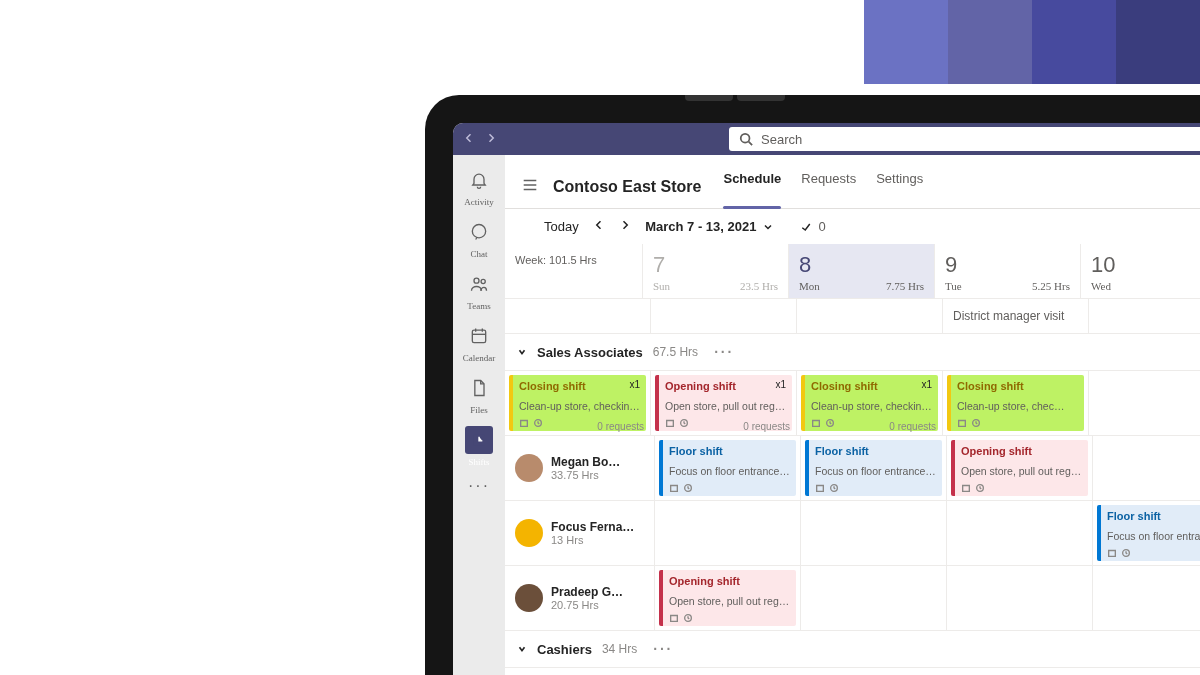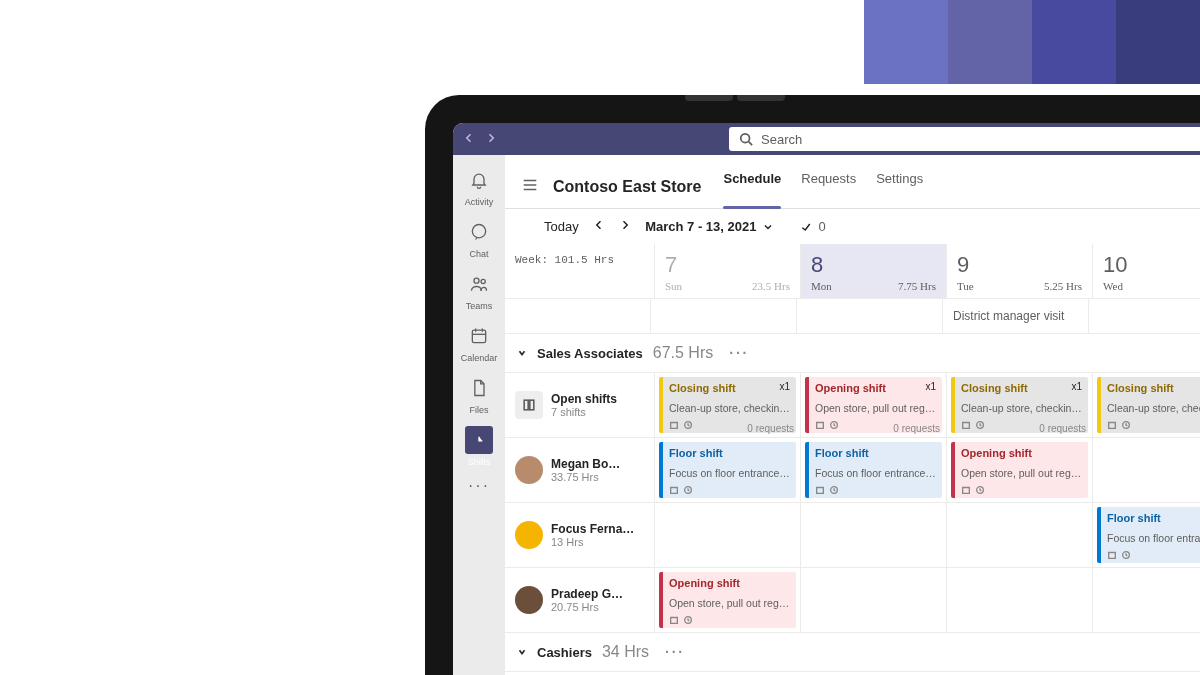--- a/index.html
+++ b/index.html
@@ -24,21 +24,21 @@
   .titlebar { height: 32px; background: #464775; display: flex; align-items: center; padding: 0 10px; color: #c8c6c4; font-size: 12px; gap: 12px; }
   .nav-arrows { display:flex; gap:10px; }
   .nav-arrows svg { width:12px; height:12px; stroke:#bdbbd8; stroke-width:2; fill:none; }
   .searchbar { flex:1; margin-left: 220px; height: 24px; background:#fff; border-radius:3px; display:flex; align-items:center; padding:0 10px; color:#605e5c; gap:8px; font-size:13px; }
   .searchbar svg { width:14px; height:14px; stroke:#605e5c; stroke-width:2; fill:none; }
 
   .app-body { display:flex; height: calc(100% - 32px); background:#f3f2f1; }
 
   
   .rail { width: 52px; background: #ebebeb; display:flex; flex-direction:column; align-items:center; padding-top:6px; gap:2px; }
-  .rail-item { width:72px; height:50px; display:flex; flex-direction:column; align-items:center; justify-content:center; gap:3px; color:#616161; font-size:9px; cursor:pointer; }
+  .rail-item { width:72px; height:50px; display:flex; flex-direction:column; align-items:center; justify-content:center; gap:3px; color:#616161; font-size:9px; cursor:pointer;font-family:Liberation Serif, serif; }
   .rail-item svg { width:20px; height:20px; stroke:#616161; stroke-width:1.6; fill:none; }
   .rail-item.selected { color:#fff; }
   .rail-item.selected .ibox { background:#464775; border-radius:3px; }
   .ibox { width:28px; height:28px; display:flex; align-items:center; justify-content:center; }
   .rail-item.selected svg { stroke:#fff; fill:#fff; }
   .rail-more { margin-top:4px; color:#616161; font-size:16px; letter-spacing:2px; cursor:pointer; }
 
   
   .main { flex:1; background:#fff; display:flex; flex-direction:column; }
 
@@ -52,60 +52,60 @@
 
   .toolbar { display:flex; align-items:center; padding: 10px 16px; gap:14px; font-size:13px; color:#242424; }
   .toolbar .today { cursor:pointer;margin-left:23px; }
   .toolbar .week-arrows svg { width:12px; height:12px; stroke:#242424; stroke-width:2; fill:none; }
   .toolbar .range { font-weight:600; display:flex; align-items:center; gap:6px; cursor:pointer; }
   .toolbar .range svg, .toolbar .approve svg { width:12px; height:12px; stroke:#242424; stroke-width:2; fill:none; }
   .toolbar .approve { margin-left: 12px; display:flex; align-items:center; gap:6px; color:#605e5c; cursor:pointer; }
 
   .grid { display:flex; flex-direction:column; font-size:12px; color:#242424; }
   .cols { display:flex; }
-  .name-col { width:150px; flex-shrink:0; border-right:1px solid #edebe9;font-family:Liberation Mono, monospace; }
+  .name-col { width:138px; flex-shrink:0; border-right:1px solid #edebe9; }
   .day-col { width:146px; flex-shrink:0; border-right:1px solid #edebe9; }
 
   .day-head { padding: 8px 10px 6px 10px; }
   .day-head .num { font-size:22px; color:#605e5c; font-weight:400; }
   .day-head.muted .num, .day-head.muted .dow, .day-head.muted .hrs { color:#b0aeab; }
   .day-head .row2 { display:flex; justify-content:space-between; align-items:center; margin-top:2px; font-size:11px; color:#605e5c;font-family:Liberation Serif, serif; }
   .day-col.selected { background:#e6e7f2; }
   .day-col.selected .num { color:#464775; }
 
   .wk-cell { padding:10px; }
   .wk-cell .wk-label { color:#605e5c; font-size:11px; }
 
   .notes-row { display:flex; border-top:1px solid #edebe9; border-bottom:1px solid #edebe9; }
   .notes-row .cell { padding:10px; font-size:12px; color:#605e5c; }
 
   .group-head { display:flex; align-items:center; gap:10px; padding:10px 12px; font-size:13px; font-weight:700; color:#242424; border-bottom:1px solid #edebe9; cursor:pointer; }
   .group-head .caret svg { width:10px; height:10px; stroke:#242424; stroke-width:2; fill:none; }
-  .group-head .ghrs { font-weight:400; color:#8a8886; font-size:16px; }
+  .group-head .ghrs { font-weight:400; color:#8a8886; font-size:12px; }
   .group-head .gmore { color:#8a8886; font-size:14px; letter-spacing:2px; margin-left:6px; }
 
   .row { display:flex; border-bottom:1px solid #edebe9; }
   .person { width:150px; flex-shrink:0; display:flex; align-items:center; gap:8px; padding:8px 10px; border-right:1px solid #edebe9; }
   .avatar { width:28px; height:28px; border-radius:50%; background:#ccc; flex-shrink:0; display:flex; align-items:center; justify-content:center; }
   .avatar.open { background:#eee; border-radius:4px; }
   .avatar.open svg { width:16px; height:16px; stroke:#605e5c; stroke-width:2; fill:none; }
   .pinfo .pname { font-size:12px; font-weight:600; color:#242424; white-space:nowrap; overflow:hidden; text-overflow:ellipsis; max-width:96px; }
   .pinfo .psub { font-size:11px; color:#8a8886; }
 
   .shift-cell { width:146px; flex-shrink:0; border-right:1px solid #edebe9; padding:4px; position:relative; }
   .shift-cell .reqs { position:absolute; bottom:3px; right:6px; font-size:10px; color:#8a8886; }
 
   .card { border-left:4px solid; border-radius:2px; padding:4px 6px 3px 6px; height:56px; display:flex; flex-direction:column; justify-content:space-between; }
   .card .ct { font-size:11px; font-weight:600; white-space:nowrap; overflow:hidden; text-overflow:ellipsis; }
   .card .x1 { float:right; font-size:10px; font-weight:400; }
   .card .cd { font-size:10.5px; color:#605e5c; white-space:nowrap; overflow:hidden; text-overflow:ellipsis; }
   .card .ic { display:flex; gap:4px; }
   .card .ic svg { width:10px; height:10px; }
 
-  .c-yellow { background:#e5e5e5; border-color:#f2c811; } .c-yellow .ct { color:#8f6a00; }
+  .c-yellow { background:#bef264; border-color:#f2c811; } .c-yellow .ct { color:#8f6a00; }
   .c-red    { background:#fde7e9; border-color:#c4314b; } .c-red .ct { color:#a4262c; }
   .c-blue   { background:#e1ecf8; border-color:#0078d4; } .c-blue .ct { color:#0b62a4; }
   .c-grey   { background:#edebe9; border-color:#8a8886; } .c-grey .ct { color:#484644; }
 
   .mini-ic { stroke:#8a8886; stroke-width:1.6; fill:none; }
 
 </style>
 </head>
 <body>
 
@@ -295,32 +295,20 @@
             </div>
             <div class="group-head">
               <span class="caret"><svg viewBox="0 0 12 12">
                   <polyline points="3,4 6,8 9,4"></polyline>
                 </svg></span>
               <span>Sales Associates</span>
               <span class="ghrs">67.5 Hrs</span>
               <span class="gmore">···</span>
             </div>
             <div class="row">
-              <div class="person">
-                <div class="avatar open">
-                  <svg viewBox="0 0 20 20">
-                    <rect x="4" y="4" width="5" height="12"></rect>
-                    <rect x="11" y="4" width="5" height="12"></rect>
-                  </svg>
-                </div>
-                <div class="pinfo">
-                  <div class="pname">Open shifts</div>
-                  <div class="psub">7 shifts</div>
-                </div>
-              </div>
               <div class="shift-cell">
                 <div class="card c-yellow">
                   <div><span class="ct">Closing shift</span><span class="x1">x1</span></div>
                   <div class="cd">Clean-up store, checking …</div>
                   <div class="ic">
                     <svg class="mini-ic" viewBox="0 0 12 12">
                       <path d="M2 3h8v7H2z"></path>
                     </svg>
                     <svg class="mini-ic" viewBox="0 0 12 12">
                       <circle cx="6" cy="6" r="4"></circle>

